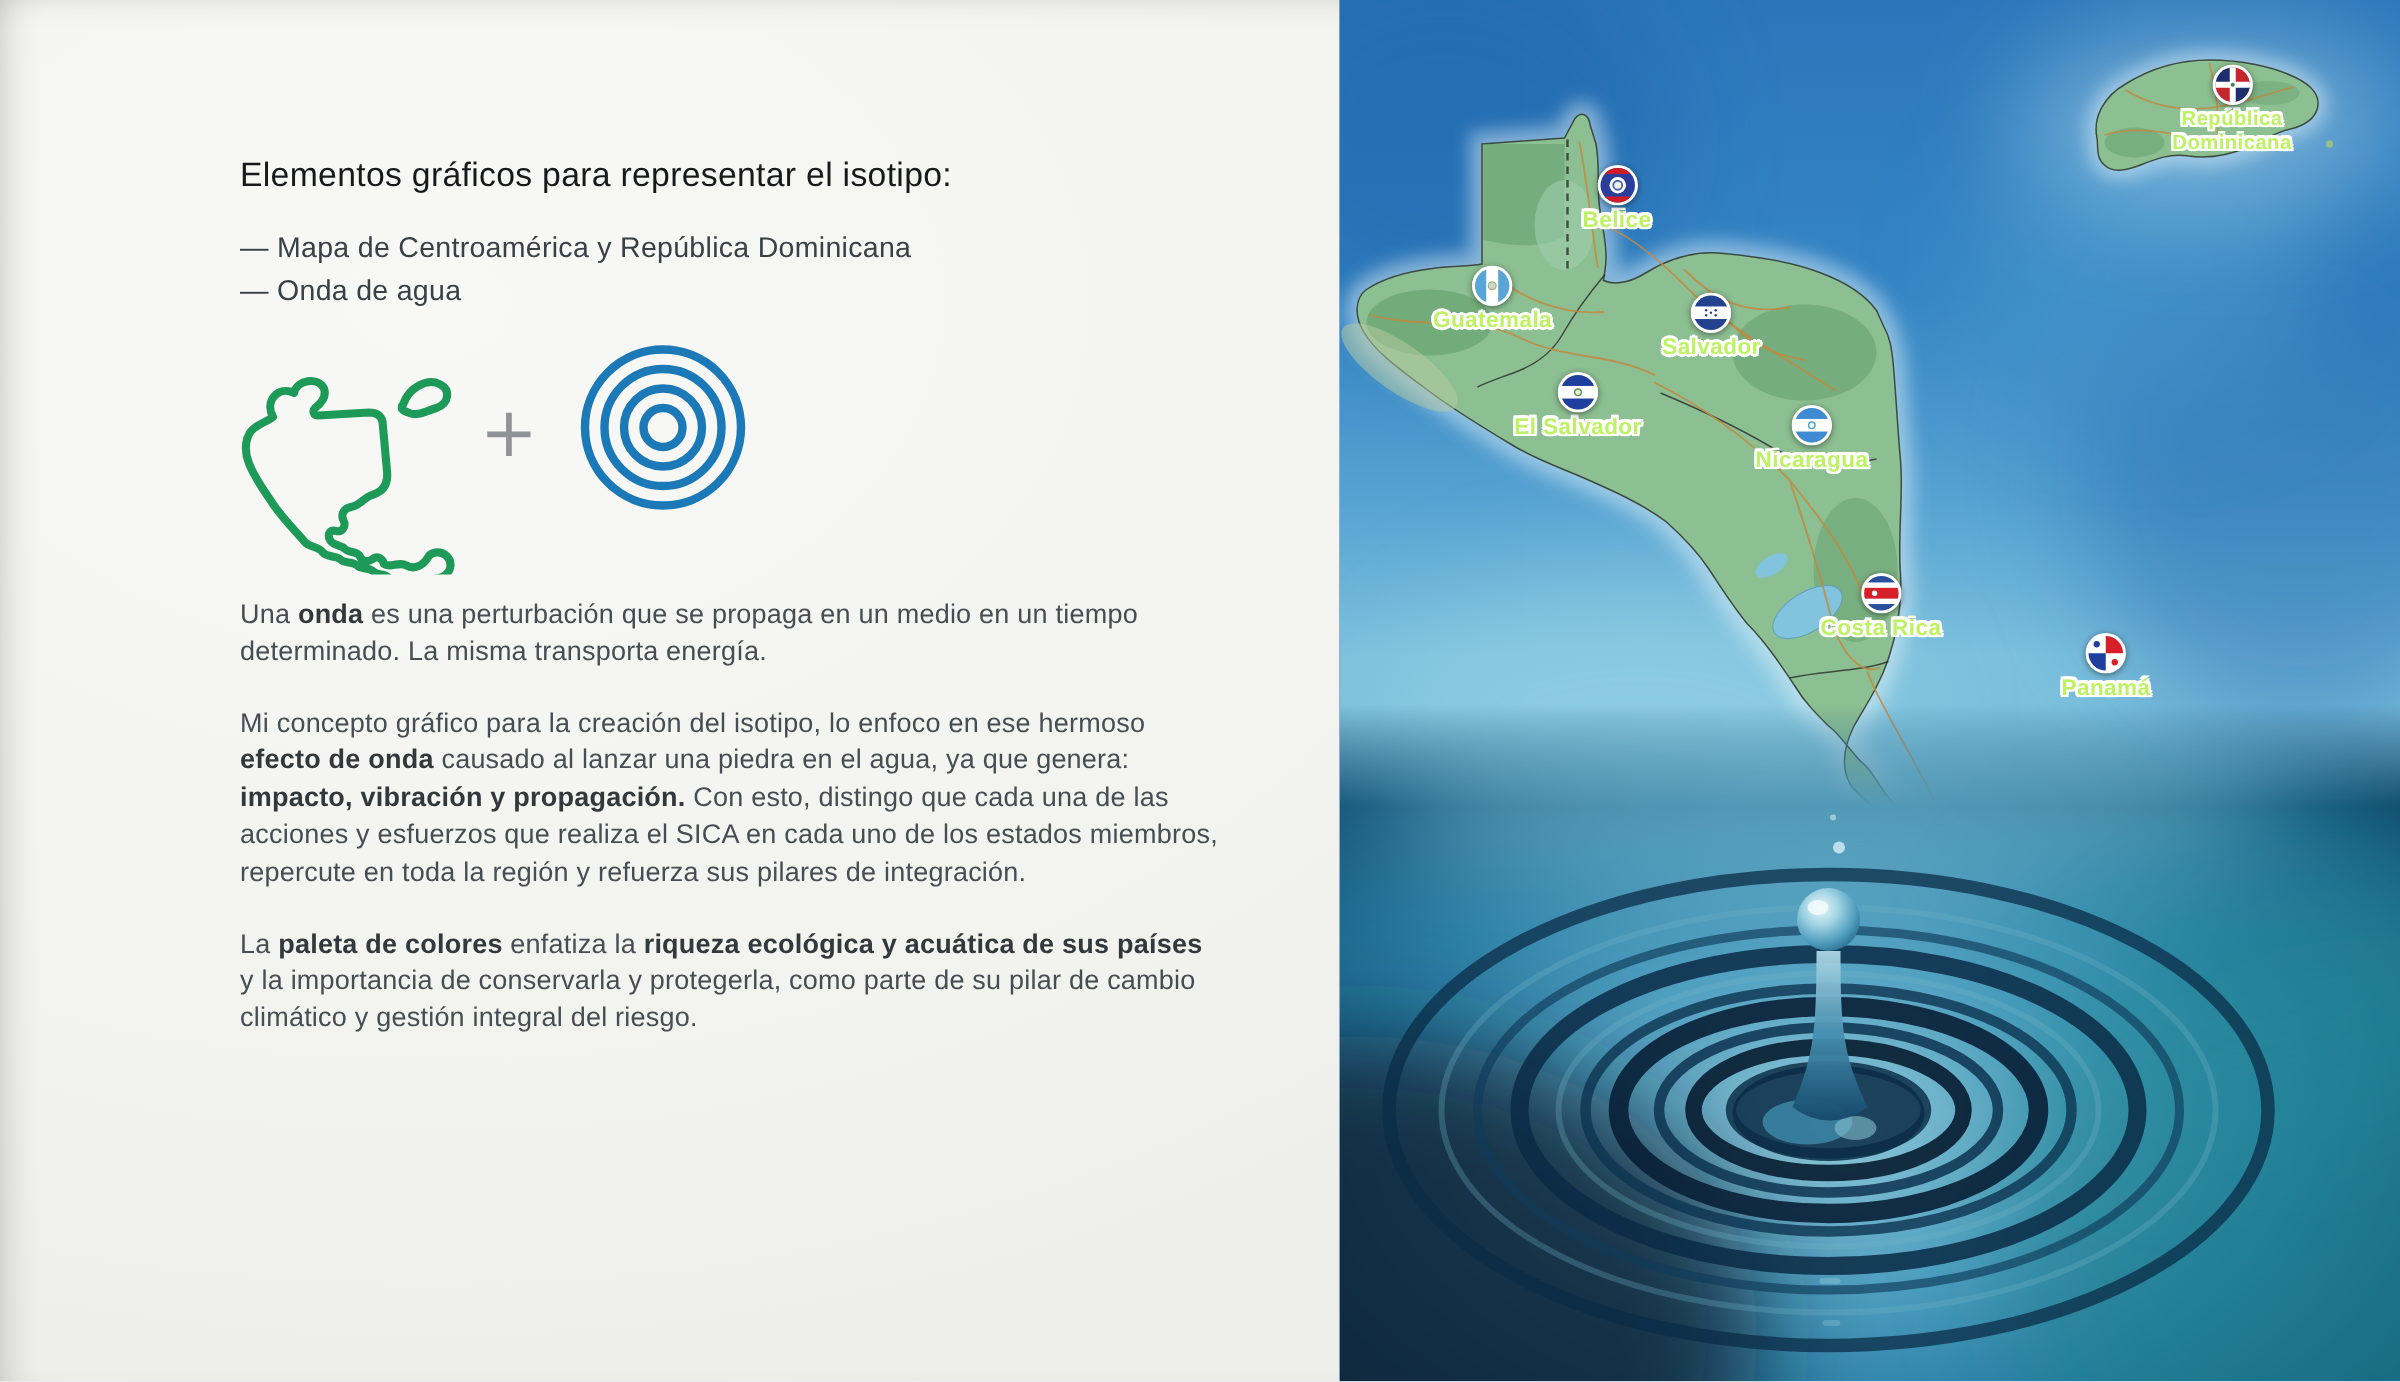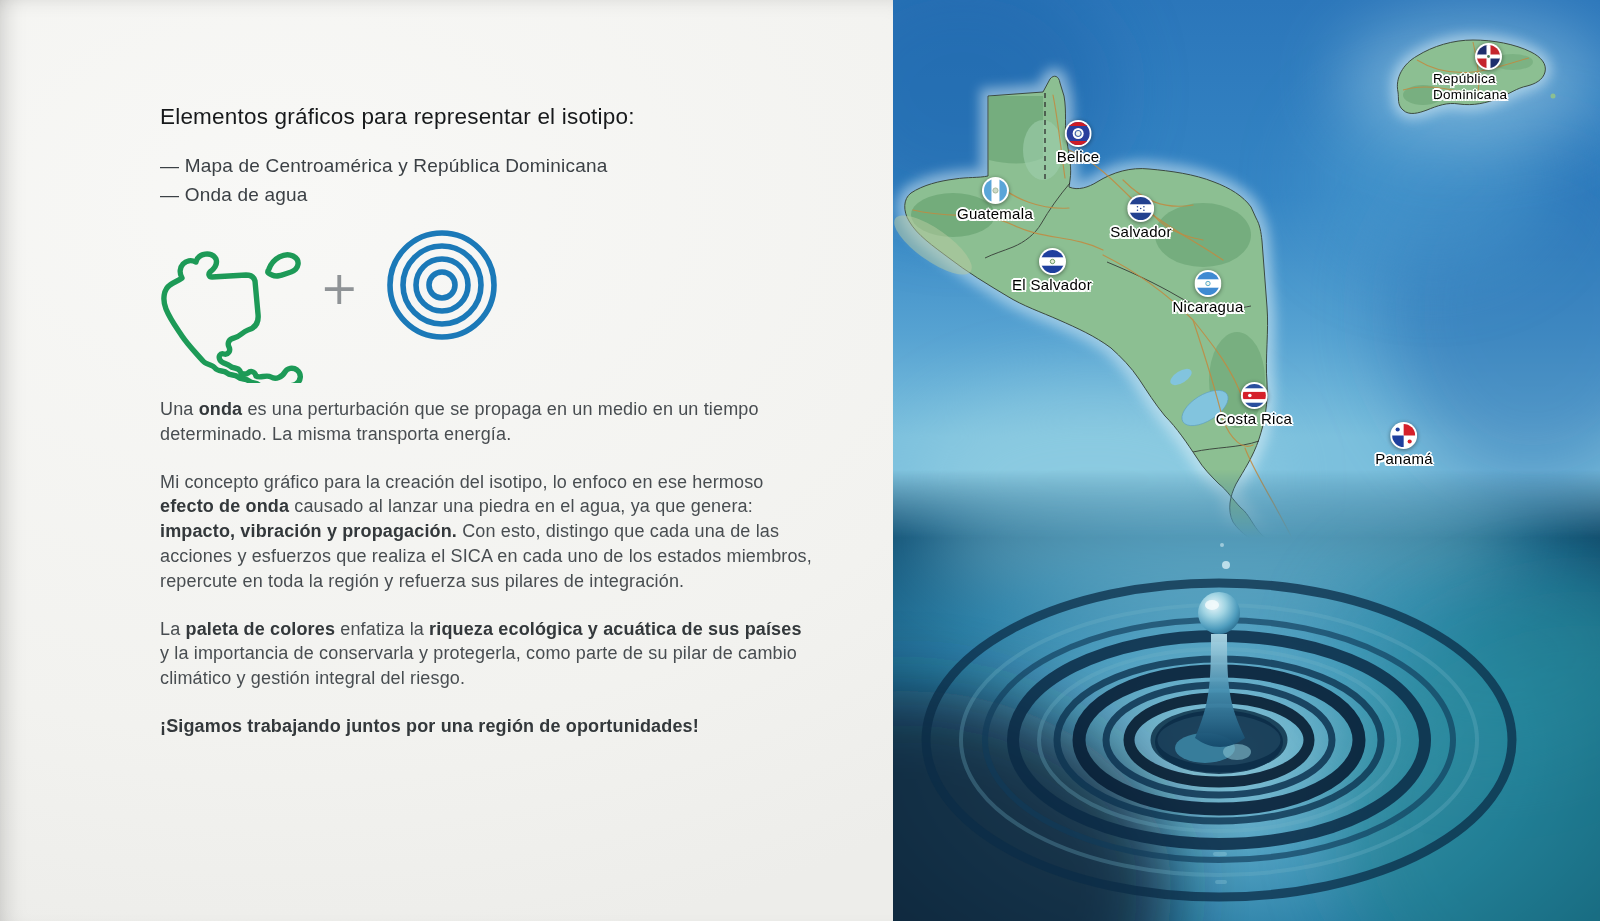--- a/index.html
+++ b/index.html
@@ -20,22 +20,22 @@
   .rings-svg{position:absolute;left:224px;top:-6px;}
   .paragraphs{margin-top:12px;width:652px;}
   .paragraphs p{font-size:18px;line-height:24.8px;color:#484d51;margin:0 0 23px 0;letter-spacing:.15px;}
   .paragraphs strong{color:#33383b;margin-top:34px;}
 
   
   .right-panel{position:absolute;left:893px;top:0;width:707px;height:921px;overflow:hidden;background:#2b76ba;}
   .map-svg{position:absolute;left:0;top:0;width:707px;height:921px;display:block;}
   .country{position:absolute;display:flex;flex-direction:column;align-items:center;transform:translateX(-50%);}
   .flag{width:27px;height:27px;filter:drop-shadow(0 1.5px 2px rgba(0,0,0,.45));}
-  .clabel{margin-top:1px;font-size:15px;font-weight:normal;color:#000000;letter-spacing:.3px;white-space:nowrap;
-    text-align:left;
+  .clabel{margin-top:1px;font-size:15px;font-weight:bold;color:#bef264;letter-spacing:.3px;white-space:nowrap;
+    text-align:center;
     text-shadow:-1.5px -1.5px 0 #fff,1.5px -1.5px 0 #fff,-1.5px 1.5px 0 #fff,1.5px 1.5px 0 #fff,
                 0 -1.8px 0 #fff,0 1.8px 0 #fff,-1.8px 0 0 #fff,1.8px 0 0 #fff;}
   .country.rd .clabel{font-size:13.5px;white-space:normal;width:110px;line-height:15.5px;}
 </style>
 </head>
 <body>
 
 <div class="page">
 
   <div class="left-panel">
@@ -70,21 +70,20 @@
           <circle cx="58" cy="58" r="39" stroke="#1b79b8" stroke-width="5.6"></circle>
           <circle cx="58" cy="58" r="26" stroke="#1b79b8" stroke-width="5.6"></circle>
           <circle cx="58" cy="58" r="13" stroke="#1b79b8" stroke-width="5.6"></circle>
         </svg>
       </div>
 
       <div class="paragraphs">
           <p><span>Una </span><strong>onda</strong><span> es una perturbación que se propaga en un medio en un tiempo determinado. La misma transporta energía.</span></p>
           <p><span>Mi concepto gráfico para la creación del isotipo, lo enfoco en ese hermoso </span><strong>efecto de onda</strong><span> causado al lanzar una piedra en el agua, ya que genera: </span><strong>impacto, vibración y propagación.</strong><span> Con esto, distingo que cada una de las acciones y esfuerzos que realiza el SICA en cada uno de los estados miembros, repercute en toda la región y refuerza sus pilares de integración.</span></p>
           <p><span>La </span><strong>paleta de colores</strong><span> enfatiza la </span><strong>riqueza ecológica y acuática de sus países</strong><span> y la importancia de conservarla y protegerla, como parte de su pilar de cambio climático y gestión integral del riesgo.</span></p>
-          <p><strong>¡Sigamos trabajando juntos por una región de oportunidades!</strong></p>
         </div>
     </div>
   </div>
 
   <div class="right-panel">
     <svg class="map-svg" viewBox="0 0 707 921" preserveAspectRatio="none">
       <defs>
         <linearGradient id="ocean" x1="0" y1="0" x2="0" y2="1">
           <stop offset="0" stop-color="#2b76ba"></stop>
             <stop offset=".35" stop-color="#3585c4"></stop>
@@ -211,21 +210,21 @@
         <circle cx="326" cy="613" r="21" fill="url(#ball)"></circle>
         <ellipse cx="319" cy="605" rx="7" ry="5" fill="#f2fafc" opacity=".85"></ellipse>
         <circle cx="333" cy="565" r="4" fill="#cfe9f2" opacity=".85"></circle>
         <circle cx="329" cy="545" r="2" fill="#cfe9f2" opacity=".6"></circle>
 
         <rect x="320" y="852" width="14" height="4" rx="2" fill="#9fd3e2" opacity=".35"></rect>
         <rect x="322" y="880" width="12" height="4" rx="2" fill="#9fd3e2" opacity=".28"></rect>
       </g>
     </svg>
 
-    <div class="country" style="left:185px;top:120px">
+    <div class="country" style="left:185px;top:110px">
       <svg class="flag" viewBox="-13.5 -13.5 27 27">
         <defs>
             <clipPath id="cfB">
               <circle r="11.5"></circle>
             </clipPath>
           </defs>
         <circle r="13.5" fill="#fff"></circle>
         <g clip-path="url(#cfB)">
           <rect x="-12" y="-12" width="24" height="24" fill="#2a3f9d"></rect>
           <rect x="-12" y="-12" width="24" height="4.5" fill="#ce1d26"></rect>

